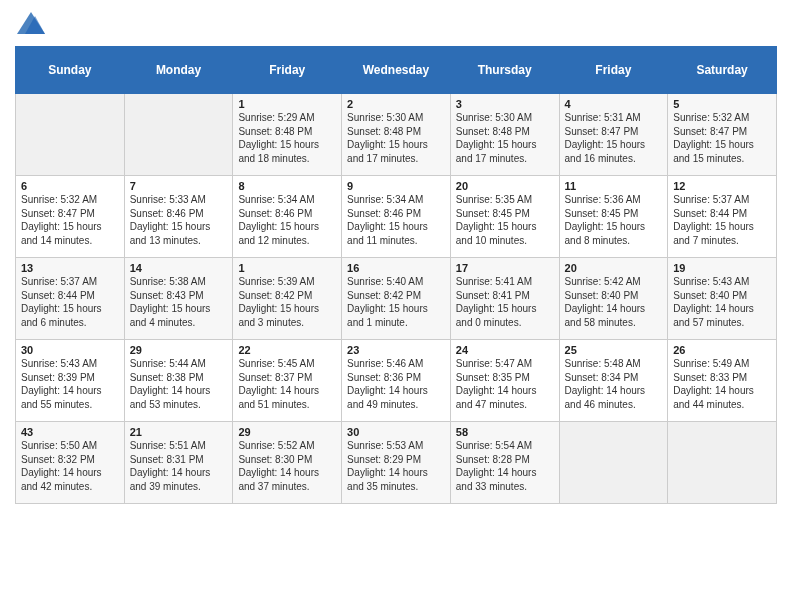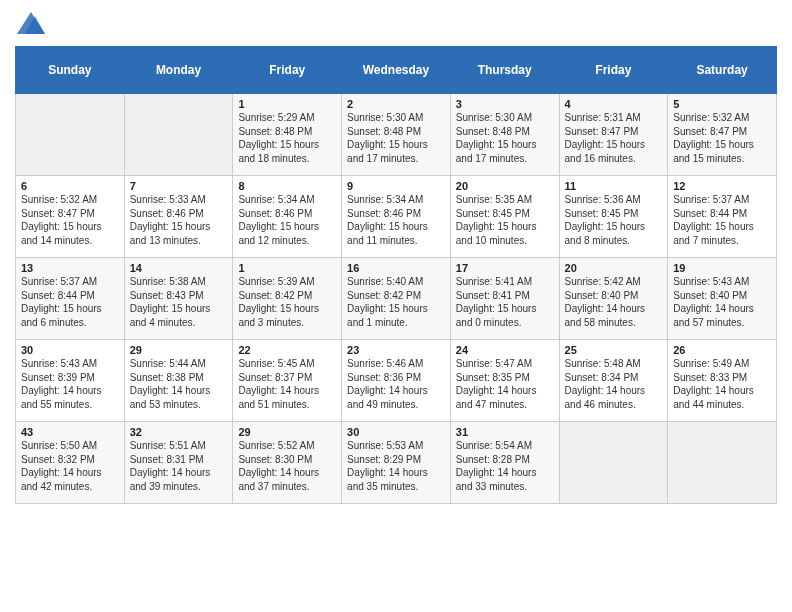--- a/index.html
+++ b/index.html
@@ -242,32 +242,32 @@
           <div class="day-num">26</div>
 <div class="day-info">Sunrise: 5:49 AM<br>Sunset: 8:33 PM<br>Daylight: 14 hours and 44 minutes.</div>
         </td>
       </tr>
       <tr>
         <td>
           <div class="day-num">43</div>
 <div class="day-info">Sunrise: 5:50 AM<br>Sunset: 8:32 PM<br>Daylight: 14 hours and 42 minutes.</div>
         </td>
         <td>
-          <div class="day-num">32</div>
+          <div class="day-num">21</div>
 <div class="day-info">Sunrise: 5:51 AM<br>Sunset: 8:31 PM<br>Daylight: 14 hours and 39 minutes.</div>
         </td>
         <td>
           <div class="day-num">29</div>
 <div class="day-info">Sunrise: 5:52 AM<br>Sunset: 8:30 PM<br>Daylight: 14 hours and 37 minutes.</div>
         </td>
         <td>
           <div class="day-num">30</div>
 <div class="day-info">Sunrise: 5:53 AM<br>Sunset: 8:29 PM<br>Daylight: 14 hours and 35 minutes.</div>
         </td>
         <td>
-          <div class="day-num">31</div>
+          <div class="day-num">58</div>
 <div class="day-info">Sunrise: 5:54 AM<br>Sunset: 8:28 PM<br>Daylight: 14 hours and 33 minutes.</div>
         </td>
         <td class="empty-cell"></td>
         <td class="empty-cell"></td>
       </tr>
     </tbody>
 </table>
 
 </body></html>

